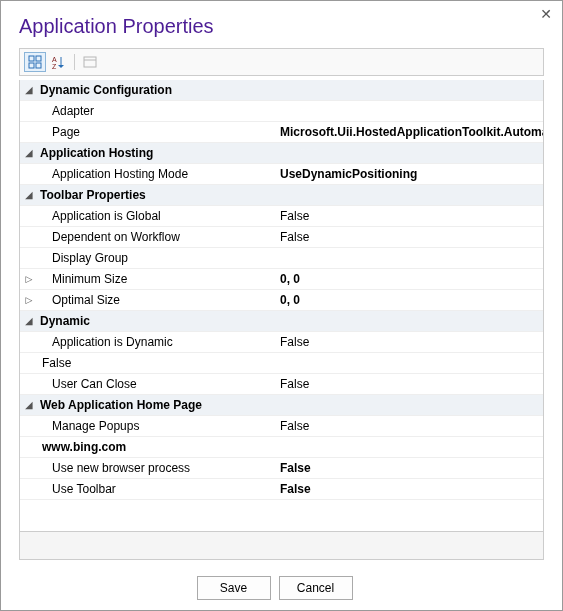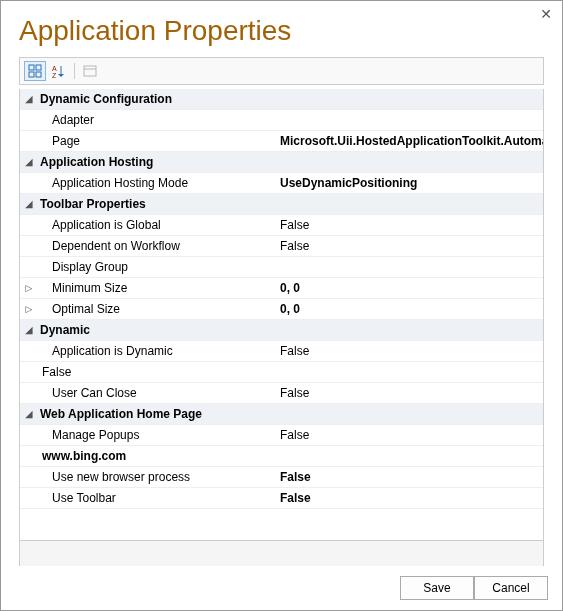--- a/index.html
+++ b/index.html
@@ -18,23 +18,23 @@
       position: absolute;
       top: 6px;
       right: 10px;
       font-size: 14px;
       color: #555;
       cursor: pointer;
       font-family: Arial, sans-serif;
       line-height: 1;
     }
     .title {
-      font-size: 28px;
+      font-size: 20px;
       font-weight: 400;
-      color: #a16207;
+      color: #4c1d95;
       padding: 14px 16px 10px 18px;
     }
     .toolbar {
       margin: 0 18px 4px 18px;
       padding: 3px 4px;
       border: 1px solid #ccc;
       background: #f9f9f9;
       display: flex;
       gap: 2px;
       align-items: center;
@@ -112,23 +112,23 @@
       background: #f5f5f5;
     }
     .footer {
       position: absolute;
       bottom: 0;
       left: 0;
       right: 0;
       height: 44px;
       display: flex;
       align-items: center;
-      justify-content: flex-end;
+      justify-content: center;
       padding-right: 14px;
-      gap: 0;
+      gap: 8px;
       background: #fff;
     }
     .footer-left-block {
       position: absolute;
       left: 0;
       bottom: 0;
       width: 120px;
       height: 30px;
       background: #f3f3f3;
       border-top: 1px solid #e6e6e6;

